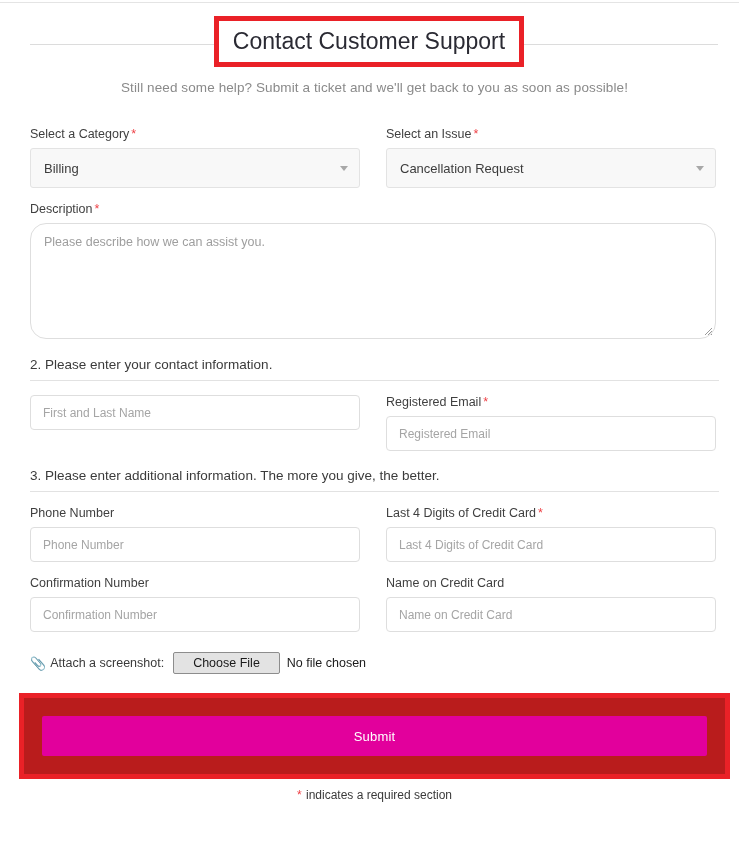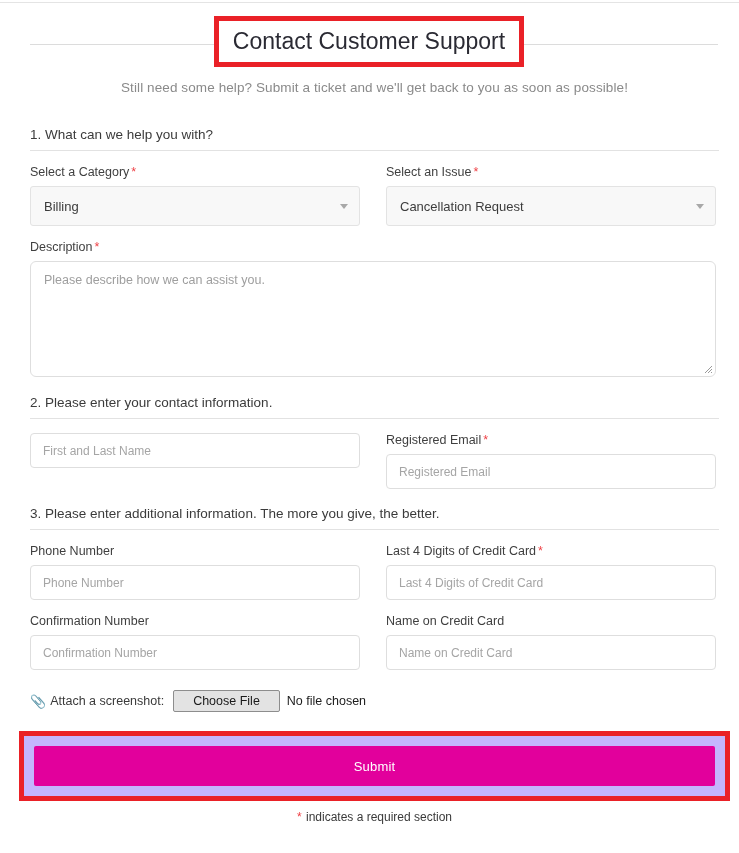--- a/index.html
+++ b/index.html
@@ -154,21 +154,21 @@
     color: #333;
     outline: none;
   }
   .text-input::placeholder { color: #a5a5a5; opacity: 1; }
 
   .textarea {
     width: 100%;
     height: 116px;
     background: #ffffff;
     border: 1px solid #dedede;
-    border-radius: 6px;
+    border-radius: 16px;
     padding: 11px 13px;
     font-size: 12.5px;
     font-family: "Liberation Sans", sans-serif;
     color: #333;
     outline: none;
     resize: none;
     display: block;
   }
   .textarea::placeholder { color: #9e9e9e; opacity: 1; }
   .ta-wrap { position: relative; }
@@ -212,22 +212,22 @@
     margin-left: 7px;
     font-size: 12.5px;
     color: #1c1c1c;
   }
 
   
   .submit-wrap {
     position: relative;
     margin: 19px 14px 0 14px;
     border: 5px solid #ea2127;
-    background: #c4b5fd;
-    padding: 10px;
+    background: #b91c1c;
+    padding: 18px;
   }
   .submit-btn {
     display: block;
     width: 100%;
     height: 40px;
     background: #e2009c;
     border: 0;
     border-radius: 2px;
     color: #ffffff;
     font-size: 13px;
@@ -253,21 +253,20 @@
 
   <div class="title-wrap">
     <div class="title-rule"></div>
     <div class="title-box"></div>
     <div class="page-title">Contact Customer Support</div>
   </div>
 
   <div class="subtitle">Still need some help? Submit a ticket and we'll get back to you as soon as possible!</div>
 
   <div class="section s1">
-    <div class="section-heading">1. What can we help you with?</div>
 
     <div class="row">
       <div class="col">
         <label class="field-label"><span>Select a Category</span><span class="req">*</span></label>
         <div class="select-box">
           <span>Billing</span>
           <span class="caret"></span>
         </div>
       </div>
 

